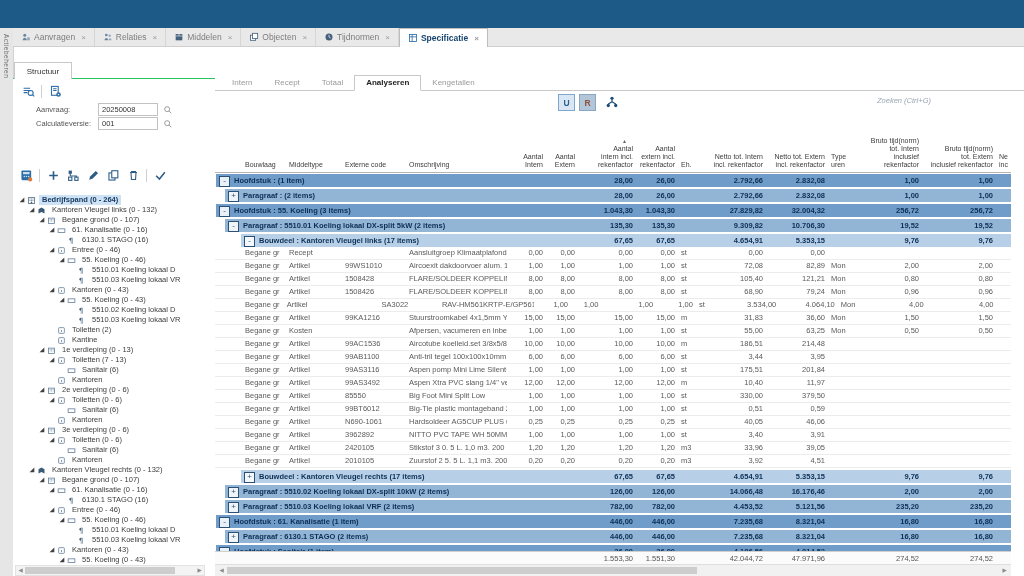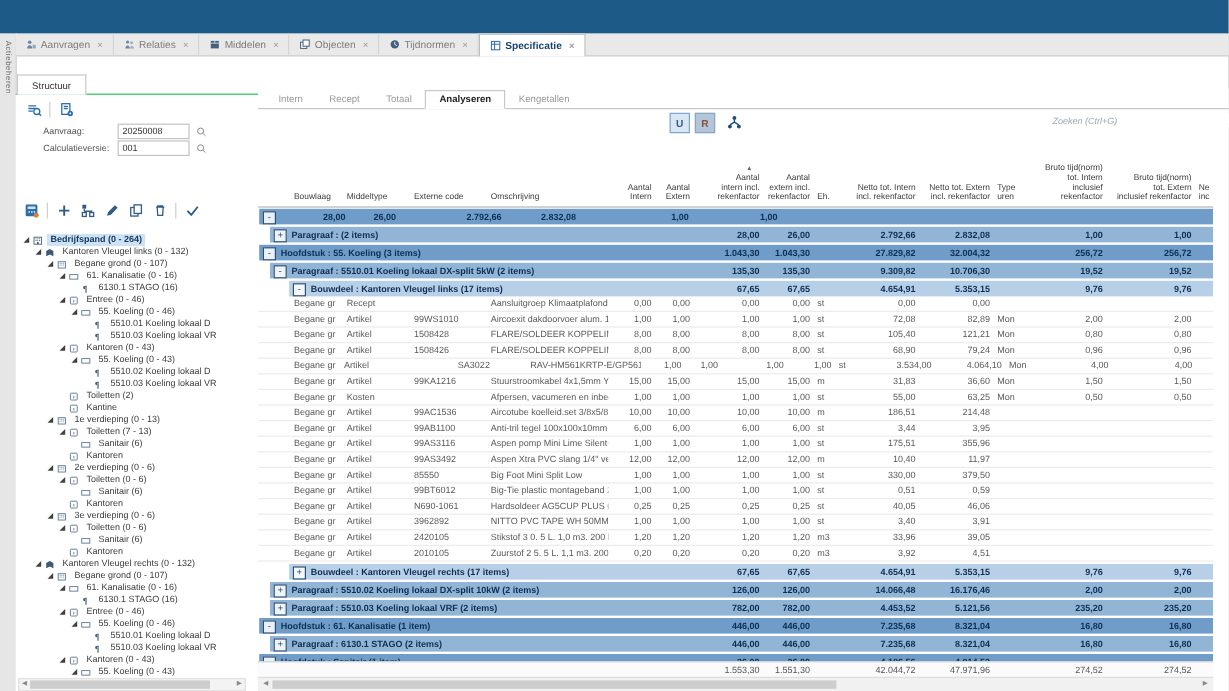--- a/index.html
+++ b/index.html
@@ -787,20 +787,21 @@
 inclusief rekenfactor</div>
           <div class="th" style="width: 74px; text-align: right;">Bruto tijd(norm)
 tot. Extern
 inclusief rekenfactor</div>
           <div class="th" style="width: 14px; text-align: left;">Ne
 inc</div>
         </div>
       <div class="rows" id="rows">
           <div class="row g" style="margin-left: 1px; background: rgb(111, 156, 200);">
             <div class="gx">-</div>
+            <div class="glabel">Hoofdstuk :  (1 item)</div>
             <div class="cell" style="width: 58px; text-align: right; font-weight: bold;">28,00</div>
             <div class="cell" style="width: 42px; text-align: right; font-weight: bold;">26,00</div>
             <div class="cell" style="width: 24px; text-align: left; font-weight: bold;"></div>
             <div class="cell" style="width: 64px; text-align: right; font-weight: bold;">2.792,66</div>
             <div class="cell" style="width: 62px; text-align: right; font-weight: bold;">2.832,08</div>
             <div class="cell" style="width: 28px; text-align: left; font-weight: bold;"></div>
             <div class="cell" style="width: 66px; text-align: right; font-weight: bold;">1,00</div>
             <div class="cell" style="width: 74px; text-align: right; font-weight: bold;">1,00</div>
             <div class="cell" style="width: 14px; text-align: left; font-weight: bold;"></div>
           </div>
@@ -1013,21 +1014,21 @@
             <div class="cell" style="width: 72px; text-align: left; padding-left: 30px;">Begane gr</div>
             <div class="cell" style="width: 56px; text-align: left;">Artikel</div>
             <div class="cell" style="width: 64px; text-align: left;">99AS3116</div>
             <div class="cell" style="width: 100px; text-align: left;">Aspen pomp Mini Lime Silent+ Slimline leidinggoot, wit</div>
             <div class="cell" style="width: 40px; text-align: right;">1,00</div>
             <div class="cell" style="width: 32px; text-align: right;">1,00</div>
             <div class="cell" style="width: 58px; text-align: right;">1,00</div>
             <div class="cell" style="width: 42px; text-align: right;">1,00</div>
             <div class="cell" style="width: 24px; text-align: left;">st</div>
             <div class="cell" style="width: 64px; text-align: right;">175,51</div>
-            <div class="cell" style="width: 62px; text-align: right;">355,96</div>
+            <div class="cell" style="width: 62px; text-align: right;">201,84</div>
             <div class="cell" style="width: 28px; text-align: left;"></div>
             <div class="cell" style="width: 66px; text-align: right;"></div>
             <div class="cell" style="width: 74px; text-align: right;"></div>
             <div class="cell" style="width: 14px; text-align: left;"></div>
           </div>
           <div class="row d">
             <div class="cell" style="width: 72px; text-align: left; padding-left: 30px;">Begane gr</div>
             <div class="cell" style="width: 56px; text-align: left;">Artikel</div>
             <div class="cell" style="width: 64px; text-align: left;">99AS3492</div>
             <div class="cell" style="width: 100px; text-align: left;">Aspen Xtra PVC slang 1/4" versterkt (ID6x10mm)</div>

